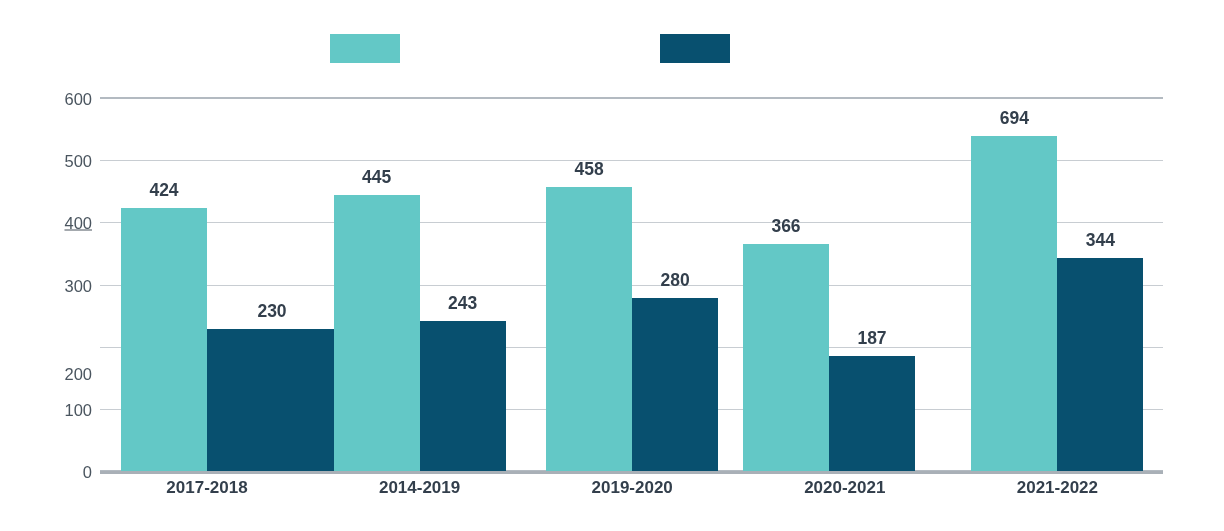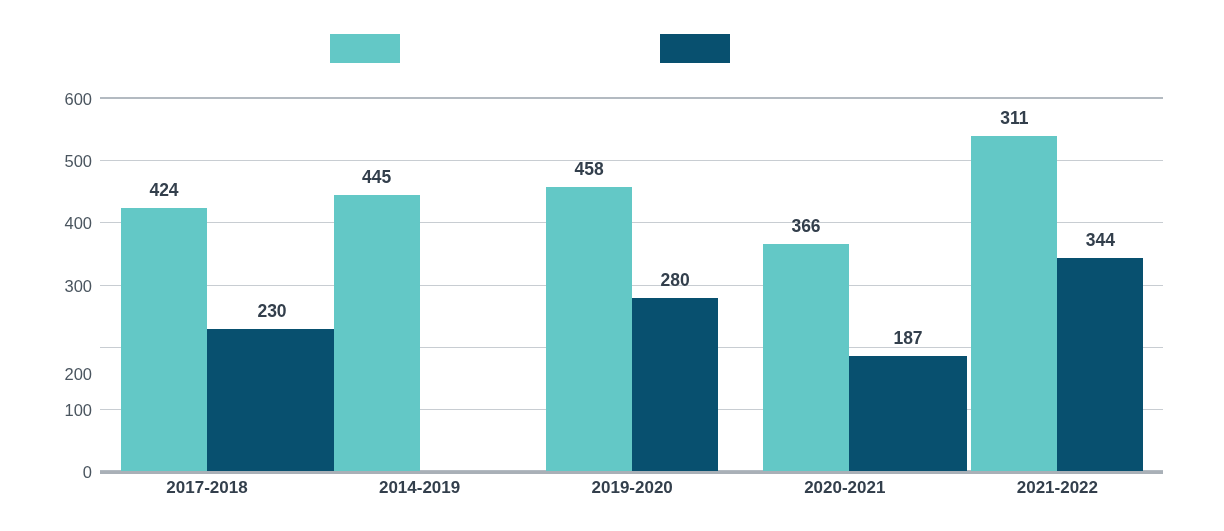--- a/index.html
+++ b/index.html
@@ -151,21 +151,21 @@
     <div class="legend-item item-1">
       <span class="legend-swatch" style="background:#08506f"></span>
     </div>
   </div>
 
   <div class="ylabels">
       <div class="ylabel" style="top: 373px;">0</div>
       <div class="ylabel" style="top: 310.833px;">100</div>
       <div class="ylabel" style="top: 248.667px; margin-top: 26px;">200</div>
       <div class="ylabel" style="top: 186.5px;">300</div>
-      <div class="ylabel" style="top: 124.333px;">400</div>
+      <div class="ylabel" style="top: 124.333px; text-decoration: underline;">400</div>
       <div class="ylabel" style="top: 62.1667px;">500</div>
       <div class="ylabel" style="top: 0px;">600</div>
     </div>
 
   <div class="plot">
     <div class="gridlines-layer">
         <div class="gridline" style="bottom: 0px;"></div>
         <div class="gridline minor" style="bottom: 62.1667px;"></div>
         <div class="gridline minor" style="bottom: 124.333px;"></div>
         <div class="gridline minor" style="bottom: 186.5px;"></div>
@@ -179,40 +179,43 @@
             <span class="bar-value">424</span>
           </div>
           <div class="bar evaluated" style="height: 142.983px; background: rgb(8, 80, 111); padding-left: 44px;">
             <span class="bar-value">230</span>
           </div>
         </div>
         <div class="group" style="left: 233.6px; width: 172px;">
           <div class="bar total" style="height: 276.642px; background: rgb(99, 200, 198);">
             <span class="bar-value">445</span>
           </div>
+          <div class="bar evaluated" style="height: 151.065px; background: rgb(8, 80, 111);">
+            <span class="bar-value">243</span>
+          </div>
         </div>
         <div class="group" style="left: 446.2px; width: 172px;">
           <div class="bar total" style="height: 284.723px; background: rgb(99, 200, 198);">
             <span class="bar-value">458</span>
           </div>
           <div class="bar evaluated" style="height: 174.067px; background: rgb(8, 80, 111);">
             <span class="bar-value">280</span>
           </div>
         </div>
-        <div class="group" style="left: 663px; width: 172px;">
+        <div class="group" style="left: 643px; width: 172px;">
           <div class="bar total" style="height: 227.53px; background: rgb(99, 200, 198);">
             <span class="bar-value">366</span>
           </div>
-          <div class="bar evaluated" style="height: 116.252px; background: rgb(8, 80, 111); padding-left: 32px;">
+          <div class="bar evaluated" style="height: 116.252px; background: rgb(8, 80, 111);">
             <span class="bar-value">187</span>
           </div>
         </div>
         <div class="group" style="left: 871.4px; width: 172px;">
           <div class="bar total" style="height: 336.322px; background: rgb(99, 200, 198);">
-            <span class="bar-value">311</span>
+            <span class="bar-value">694</span>
           </div>
           <div class="bar evaluated" style="height: 213.853px; background: rgb(8, 80, 111);">
             <span class="bar-value">344</span>
           </div>
         </div>
       </div>
     <div class="baseline"></div>
   </div>
 
   <div class="xlabels">

